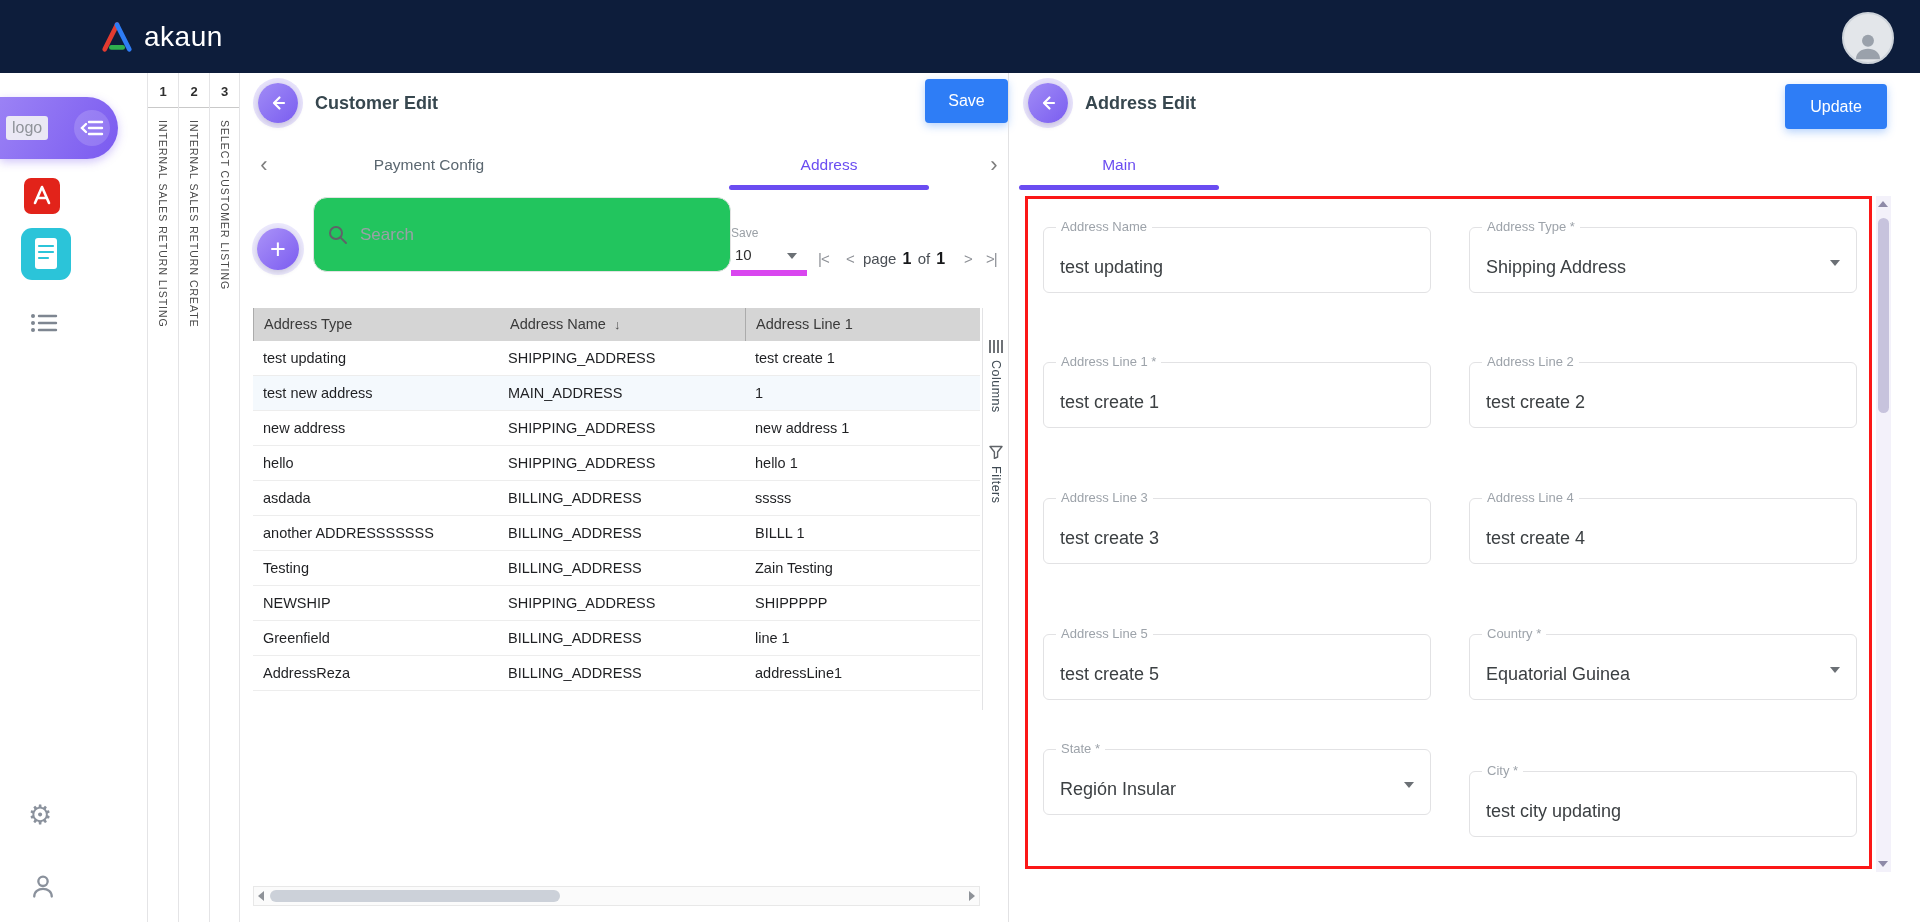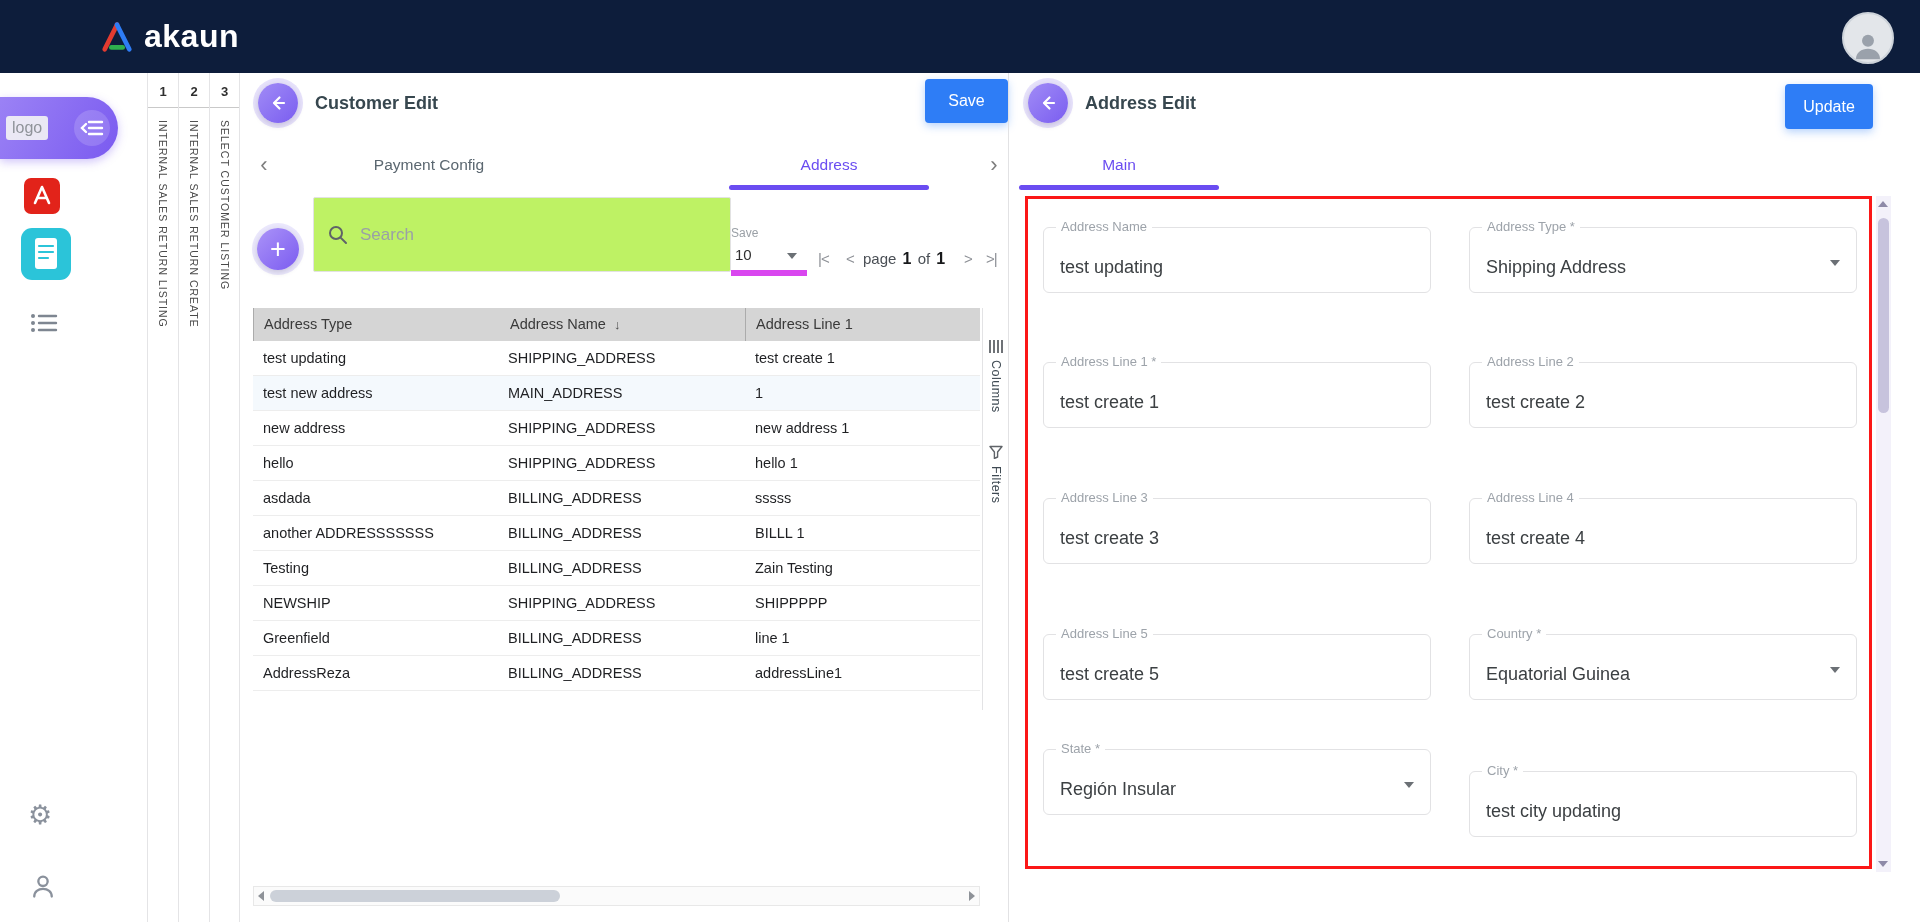--- a/index.html
+++ b/index.html
@@ -2,21 +2,21 @@
 <html style="--topbar_bg: #0d1d3b; --accent_purple: #6a4cf1; --primary_blue: #2e7df6; --highlight_red: #fb1717; --table_header_bg: #d5d5d5; --teal_icon: #2bc4d9; --pdf_red: #e2231a;"><head>
 <meta charset="utf-8">
 <style>
   html,body{margin:0;padding:0;background:#fff}
   .root{position:relative;width:1920px;height:922px;background:#fff;overflow:hidden;
         font-family:"Liberation Sans",sans-serif;color:#202124}
 
   
   .topbar{position:absolute;left:0;top:0;width:1920px;height:73px;background:var(--topbar_bg,#0d1d3b);display:flex;align-items:center}
   .brand{display:flex;align-items:center;gap:10px;margin-left:100px;cursor:pointer}
-  .brand-name{color:#fff;font-size:32px;font-weight:bold;letter-spacing:.5px}
+  .brand-name{color:#fff;font-size:28px;font-weight:normal;letter-spacing:.5px}
   .avatar{position:absolute;right:26px;top:12px;width:48px;height:48px;border-radius:50%;
           background:#e3e6ea;border:2px solid #cdd3da;display:flex;align-items:flex-end;justify-content:center;overflow:hidden;cursor:pointer}
 
   
   .logo-pill{position:absolute;left:0;top:97px;width:118px;height:62px;border-radius:0 31px 31px 0;
              background:linear-gradient(120deg,#9b82f5,#7a5af0);display:flex;align-items:center;
              padding:0 8px 0 6px;box-sizing:border-box;box-shadow:0 3px 10px rgba(122,90,240,.35);cursor:pointer}
   .logo-chip{background:rgba(242,242,244,.92);color:#8f9399;font-size:16px;padding:3px 6px;border-radius:3px}
   .menu-circle{width:36px;height:36px;border-radius:50%;background:rgba(255,255,255,.16);
                display:flex;align-items:center;justify-content:center;margin-left:auto}
@@ -38,22 +38,22 @@
   .btn-primary{position:absolute;background:var(--primary_blue,#2e7df6);color:#fff;border:none;border-radius:4px;
                font-size:16px;font-weight:500;cursor:pointer;font-family:inherit;
                box-shadow:0 3px 9px rgba(46,125,246,.35)}
   .tab{position:absolute;width:200px;top:145px;height:40px;display:flex;align-items:center;justify-content:center;
        font-size:15.5px;color:#5b6770;cursor:pointer;white-space:nowrap}
   .tab.active{color:var(--accent_purple,#6a4cf1);font-weight:500}
   .tab-underline{position:absolute;top:185px;width:200px;height:5px;background:var(--accent_purple,#6a4cf1);border-radius:3px}
   .chevron{position:absolute;top:147px;font-size:22px;color:#7d7d7d;cursor:pointer;width:24px;text-align:center;line-height:36px}
 
   
-  .search-box{position:absolute;left:313px;top:197px;width:418px;height:75px;border:1px solid #e2e2e2;border-radius:2px;
-              display:flex;align-items:center;padding:0 14px;gap:10px;background:#bef264;box-sizing:border-box}
+  .search-box{position:absolute;left:313px;top:197px;width:418px;height:75px;border:1px solid #e2e2e2;border-radius:14px;
+              display:flex;align-items:center;padding:0 14px;gap:10px;background:#22c55e;box-sizing:border-box}
   .search-box input{border:none;outline:none;font-size:17px;color:#3c4043;flex:1;font-family:inherit;background:transparent}
   .search-box input::placeholder{color:#9aa0a6}
   .plus-fab{position:absolute;left:257px;top:228px;width:42px;height:42px;border-radius:50%;
             background:linear-gradient(135deg,#ab93f8,#7b5cf0);color:#fff;font-size:27px;font-weight:300;
             display:flex;align-items:center;justify-content:center;cursor:pointer;
             box-shadow:0 0 0 5px rgba(133,110,242,.16),0 2px 6px rgba(0,0,0,.18)}
   .rows-label{position:absolute;left:731px;top:226px;font-size:12px;color:#9aa0a6}
   .rows-select{position:absolute;left:731px;top:240px;width:76px;height:30px;border-bottom:6px solid #d946ef;cursor:pointer}
   .rows-select .val{position:absolute;left:4px;top:6px;font-size:15px;color:#2f2f2f}
   .rows-select .tri-down{position:absolute;right:10px;top:13px}
@@ -322,21 +322,21 @@
 
   <div class="divider-v"></div>
 
   <div class="back-fab" style="left:1028px;top:83px">
     <svg width="18" height="18" viewBox="0 0 18 18">
       <path d="M10.5 3.5 L5 9 L10.5 14.5" fill="none" stroke="#fff" stroke-width="2.2" stroke-linecap="round" stroke-linejoin="round"></path>
       <line x1="5.5" y1="9" x2="15" y2="9" stroke="#fff" stroke-width="2.2" stroke-linecap="round"></line>
     </svg>
   </div>
   <div class="panel-title" style="left:1085px;top:93px">Address Edit</div>
-  <button class="btn-primary" style="left:1785px;top:84px;width:88px;height:45px">Update</button>
+  <button class="btn-primary" style="left:1785px;top:84px;width:102px;height:45px">Update</button>
 
   <div class="tab active" style="left:1019px">Main</div>
   <div class="tab-underline" style="left:1019px"></div>
 
   <div class="red-box"></div>
 
   <div class="field" style="left:1043px;top:227px">
     <span class="flabel">Address Name</span>
     <span class="fvalue">test updating</span>
   </div>

